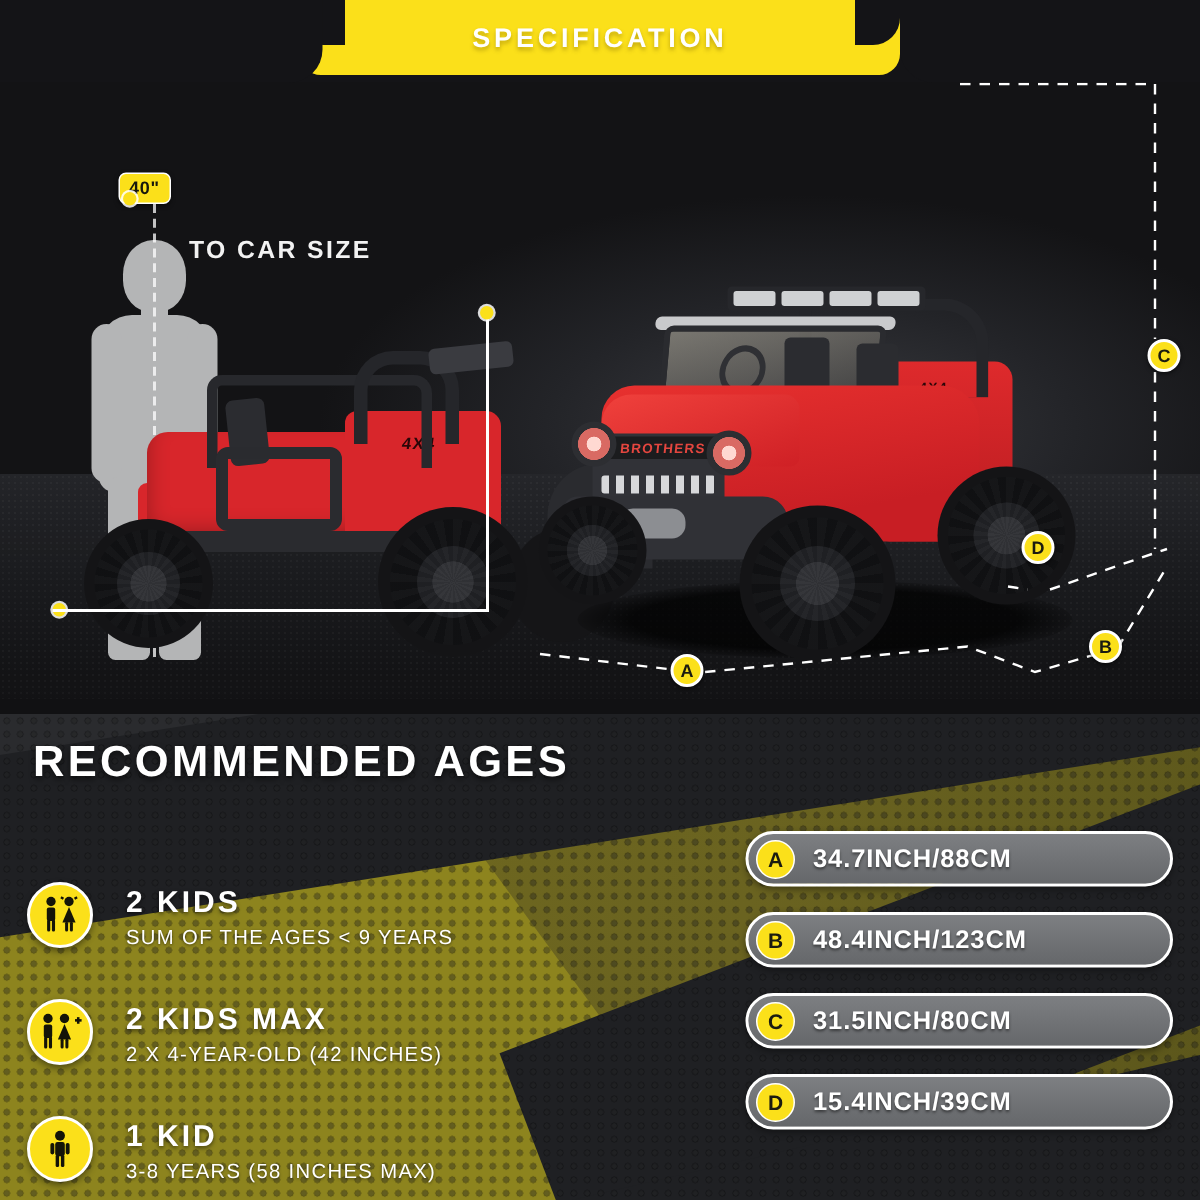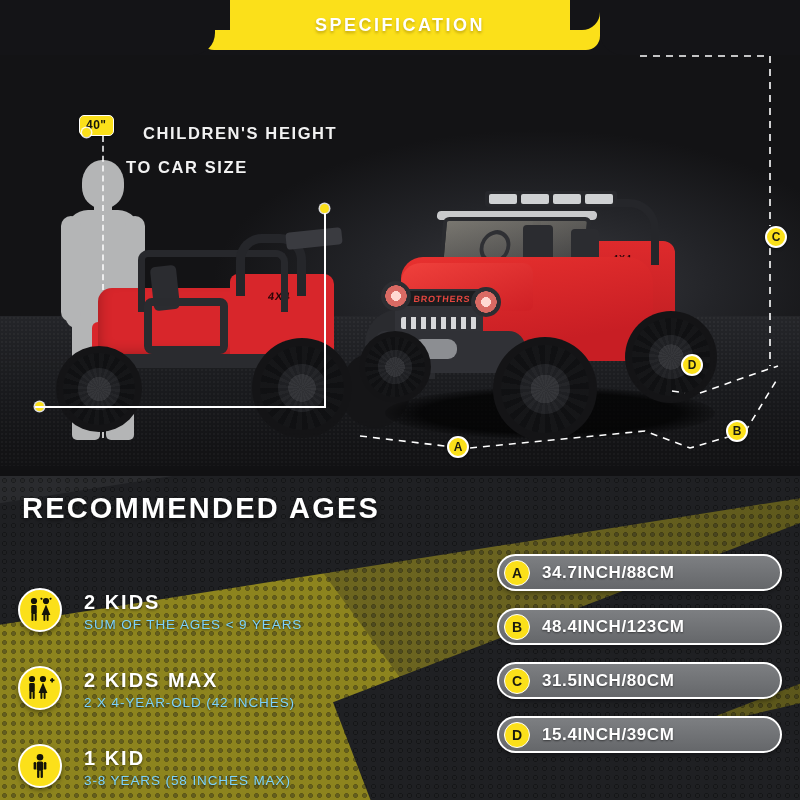--- a/index.html
+++ b/index.html
@@ -190,21 +190,21 @@
   .age-row { position:relative; height:78px; display:flex; align-items:flex-end; }
   .age-icon {
     width:44px; height:44px; border-radius:50%;
     background:#FBE01A; border:2.5px solid #ffffff;
     flex:0 0 44px; display:flex; align-items:center; justify-content:center;
     box-shadow:0 2px 5px rgba(0,0,0,.45);
   }
   .age-txt { margin-left:22px; }
   .age-title { font-size:20px; font-weight:bold; color:#ffffff; letter-spacing:2px; line-height:1.15;
                text-shadow:0 1px 3px rgba(0,0,0,.55); }
-  .age-sub { font-size:13.5px; color:#7dd3fc; letter-spacing:.9px; margin-top:3px;
+  .age-sub { font-size:13.5px; color:#ffffff; letter-spacing:.9px; margin-top:3px;
              text-shadow:0 1px 2px rgba(0,0,0,.55); }
 
   
   .dims { position:absolute; left:497px; top:78px; width:285px; z-index:6; }
   .dim-pill {
     position:relative; height:37px; margin-bottom:17px;
     background:linear-gradient(180deg,#7d7f82 0%, #65676a 100%);
     border:2px solid #ffffff; border-radius:19px;
     display:flex; align-items:center; padding-left:5px;
     box-shadow:0 2px 5px rgba(0,0,0,.4);
@@ -227,21 +227,20 @@
     <div class="header-band">
       <span class="header-title">SPECIFICATION</span>
     </div>
     <div class="hdr-cut l"></div>
     <div class="hdr-cut r"></div>
   </div>
 
   <div class="photo-area">
     <div class="floor"></div>
 
-    <div class="label-line" style="left:143px; top:88px;">CHILDREN'S HEIGHT</div>
     <div class="label-line" style="left:126px; top:122px;">TO CAR SIZE</div>
 
     <div class="kid">
       <div class="head"></div>
         <div class="neck"></div>
         <div class="torso"></div>
       <div class="armL"></div>
         <div class="armR"></div>
       <div class="legL"></div>
         <div class="legR"></div>

